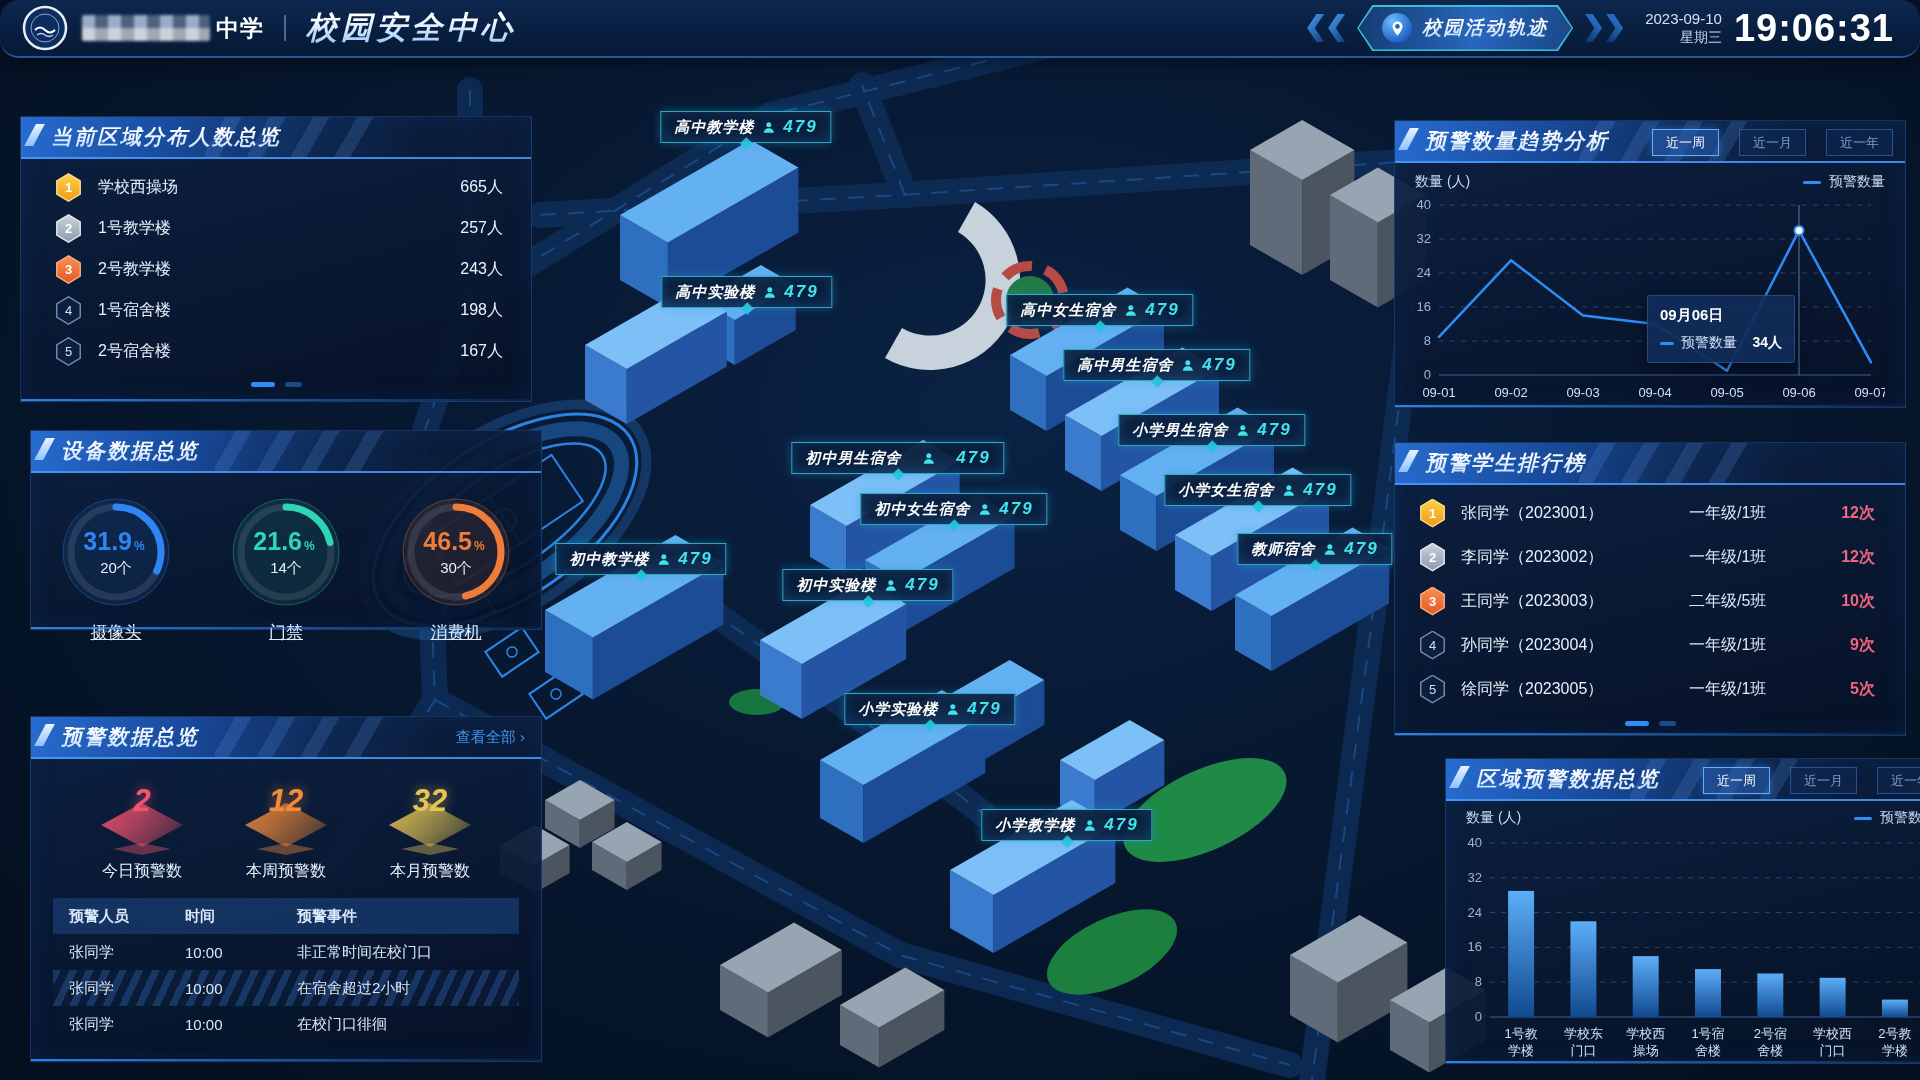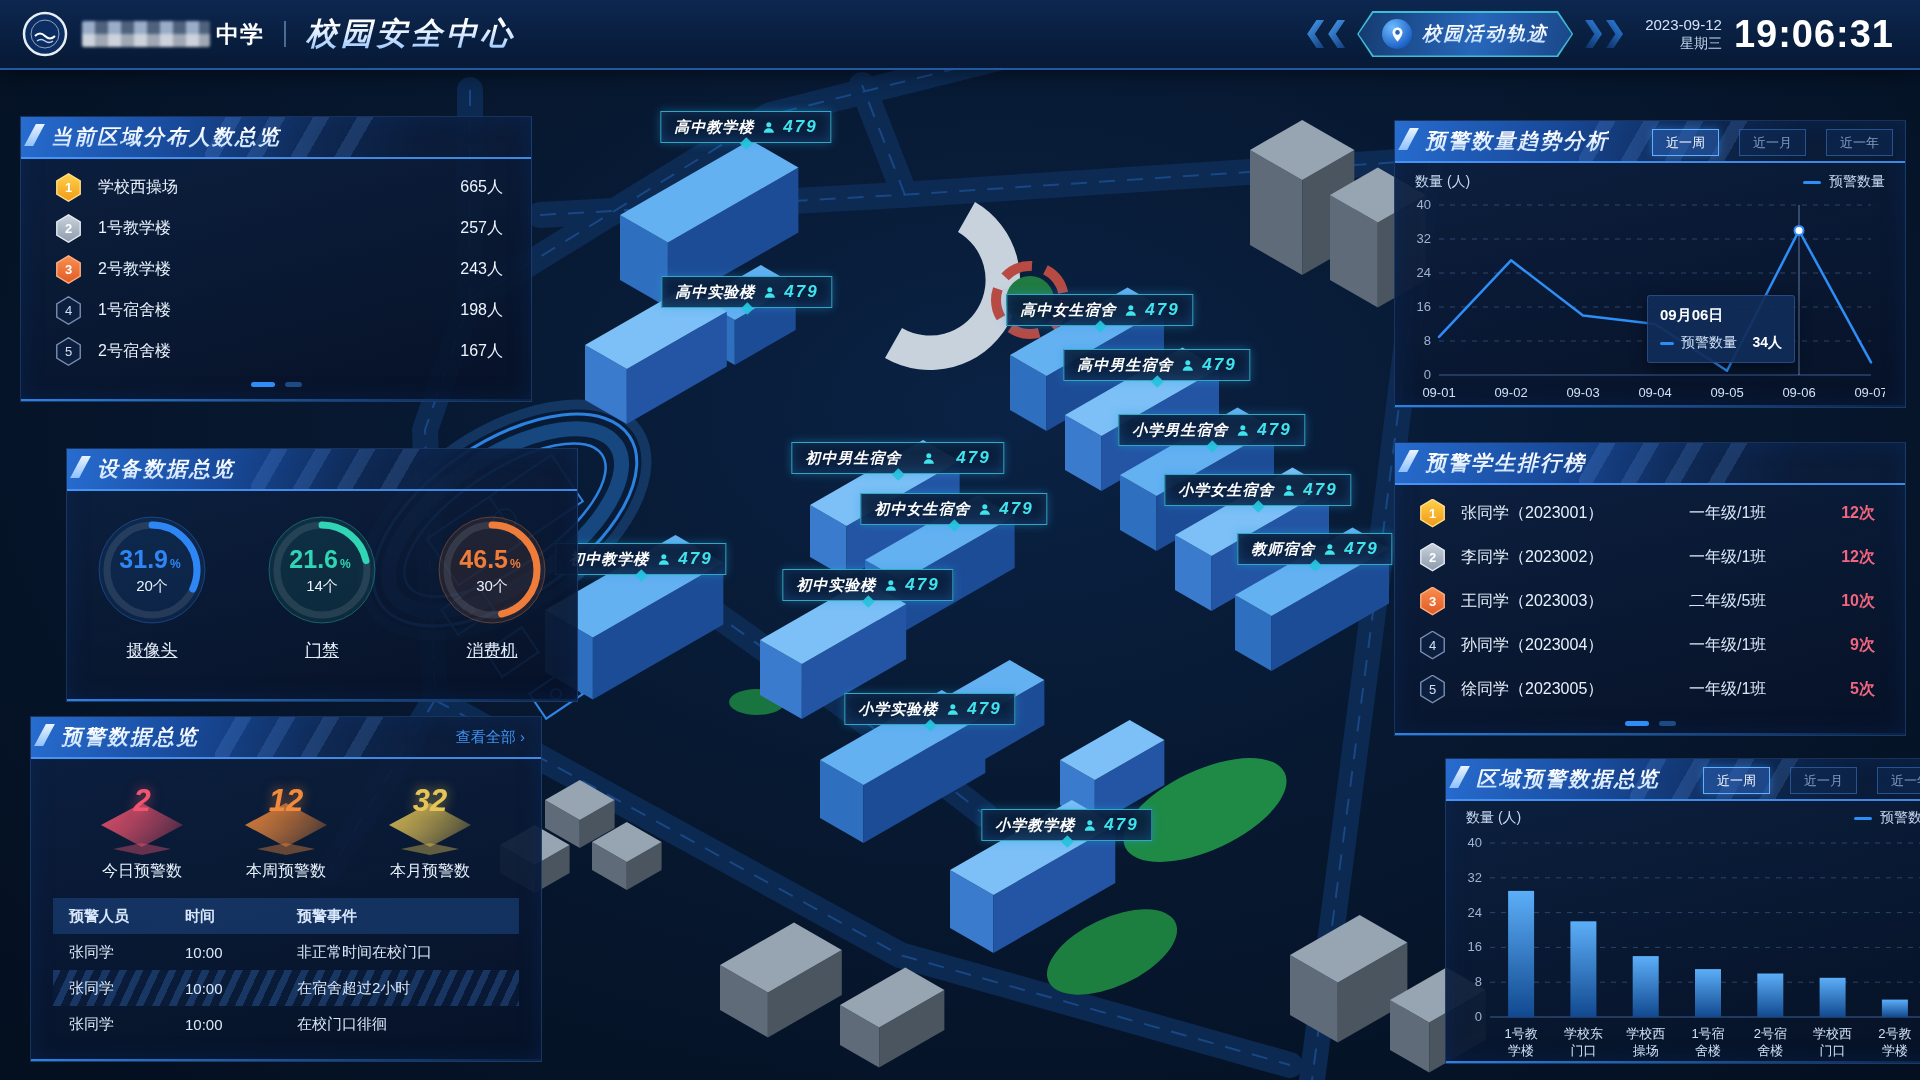--- a/index.html
+++ b/index.html
@@ -7,25 +7,26 @@
   body {
     position:relative; overflow:hidden;
     font-family:"Liberation Sans", sans-serif;
     color:#dce8f8;
     background:radial-gradient(ellipse at 52% 38%, #0a2244 0%, #071830 45%, #040f1f 100%);
   }
   svg text { font-family:"Liberation Sans", sans-serif; }
 
   
   header {
-    position:absolute; top:0; left:0; right:0; height:70px; z-index:5;
+    position:absolute; top:0; left:0; right:0; height:58px; z-index:5;
     background:linear-gradient(180deg,#0d2750 0%, #081d3c 70%, #071a36 100%);
     border-bottom:2px solid rgba(58,130,230,0.55);
     display:flex; align-items:center; justify-content:space-between;
     box-shadow:0 4px 18px rgba(0,0,0,0.45);
+    border-radius:19px;
   }
   .h-left { display:flex; align-items:center; padding-left:22px; gap:14px; }
   .logo { width:46px; height:46px; }
   .school { display:flex; align-items:center; gap:6px; }
   .mosaic {
     display:inline-block; width:128px; height:26px; border-radius:2px; opacity:.9;
     background:
       repeating-linear-gradient(90deg, rgba(230,236,244,0.85) 0 13px, rgba(110,124,142,0.85) 13px 26px),
       repeating-linear-gradient(0deg, rgba(255,255,255,0.5) 0 13px, rgba(90,102,120,0.6) 13px 26px);
     background-blend-mode:overlay; filter:blur(1.6px);
@@ -441,21 +442,21 @@
             </svg>
         </span>
         <span class="track-label">校园活动轨迹</span>
       </button>
     </div>
     <div class="chevs right">
         <span class="chev"></span>
         <span class="chev"></span>
       </div>
     <div class="datetime">
-      <div class="h-date">2023-09-12</div>
+      <div class="h-date">2023-09-10</div>
       <div class="h-week">星期三</div>
     </div>
     <div class="clock">19:06:31</div>
   </div>
 </header>
 
 <section class="panel" style="left:20px; top:116px; width:512px; height:286px;">
   <div class="p-head"><span class="p-title">当前区域分布人数总览</span></div>
   <div style="padding-top:8px;">
       <div class="a-row">
@@ -498,21 +499,21 @@
     <span class="a-name">2号宿舍楼</span>
     <span class="a-val">167人</span>
       </div>
     </div>
   <div class="dots">
     <span class="dot on"></span>
     <span class="dot"></span>
   </div>
 </section>
 
-<section class="panel" style="left:30px; top:448px; width:512px; height:254px;margin-left:36px;">
+<section class="panel" style="left:30px; top:430px; width:512px; height:200px;">
   <div class="p-head"><span class="p-title">设备数据总览</span></div>
   <div class="gauge-row">
       <div class="gauge"><svg width="118" height="118" viewBox="0 0 118 118">
     <circle cx="59" cy="59" r="53" fill="rgba(46,134,245,0.1)"></circle>
     <circle cx="59" cy="59" r="53" fill="none" stroke="rgba(46,134,245,0.35)" stroke-width="1"></circle>
     <circle cx="59" cy="59" r="45" fill="none" stroke="rgba(255,255,255,0.10)" stroke-width="7"></circle>
     <circle cx="59" cy="59" r="45" fill="none" stroke="#2e86f5" stroke-width="7" stroke-linecap="round" stroke-dasharray="90.2 282.7" transform="rotate(-90 59 59)"></circle>
     <text x="57" y="57" text-anchor="middle" class="g-pct" fill="#2e86f5" font-weight="800">31.9<tspan class="g-pctsym" dx="2">%</tspan></text>
     <text x="59" y="80" text-anchor="middle" class="g-cnt">20个</text>
   </svg>

